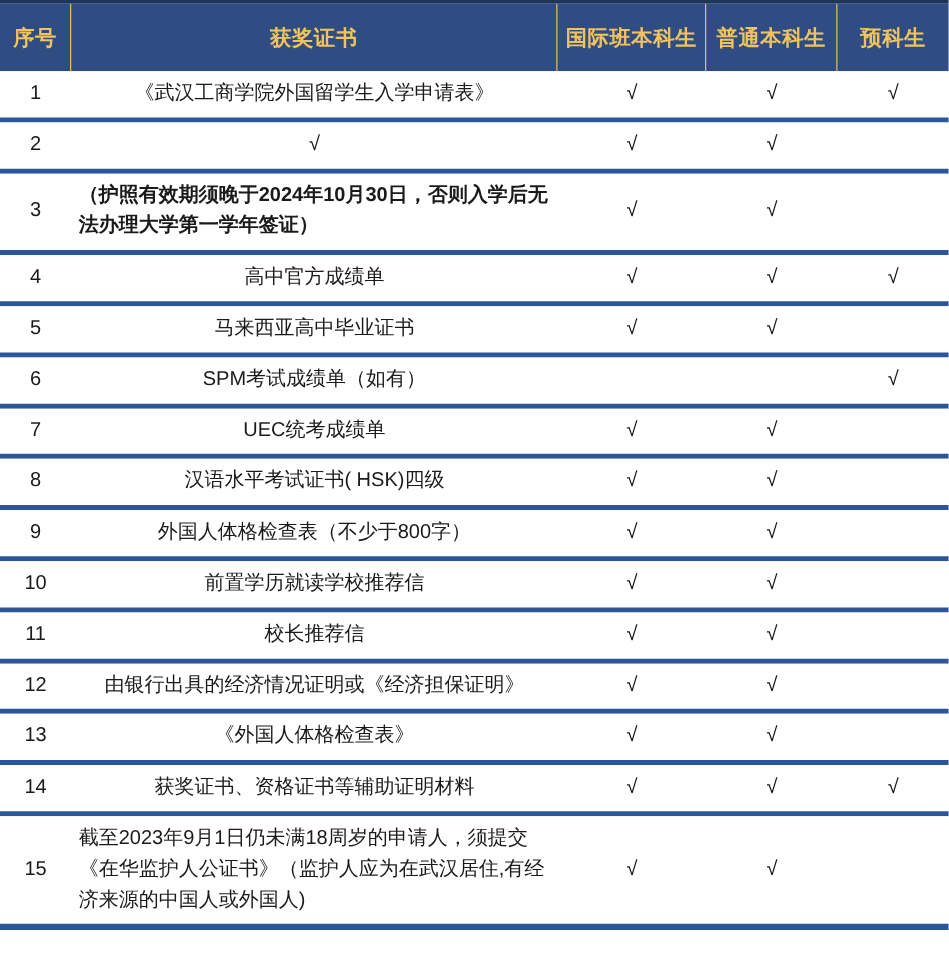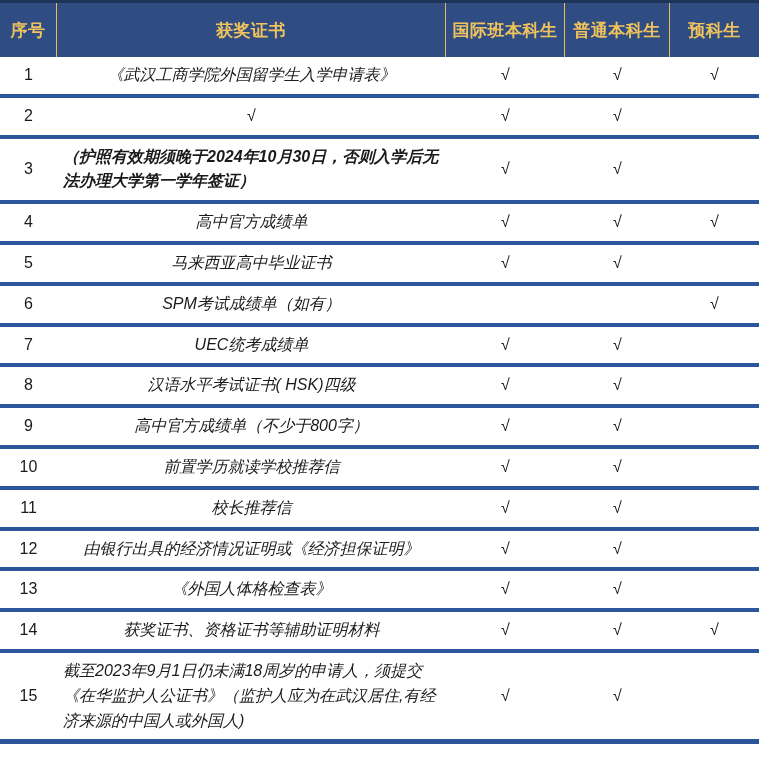--- a/index.html
+++ b/index.html
@@ -45,21 +45,21 @@
   .row:last-child{border-bottom:5px solid var(--row-sep);}
   .cell{
     display:flex;
     align-items:center;
     justify-content:center;
     font-size:16px;
     padding:6px 2px;
     box-sizing:border-box;
     line-height:1.55;
   }
-  .cell.material{padding:6px 6px;font-style:italic;}
+  .cell.material{padding:6px 6px;}
   .cell.material.left{
     justify-content:flex-start;
     text-align:left;
   }
   .cell.material .mat-inner{width:100%;}
   .cell.material.center .mat-inner{text-align:center;}
   .bold-note{font-weight:bold;}
   .check{font-size:16px;color:#111;}
 </style>
 </head>
@@ -154,21 +154,21 @@
           </div>
         </div>
         <div class="cell check">√</div>
         <div class="cell check">√</div>
         <div class="cell check"></div>
       </div>
       <div class="grid-row row">
         <div class="cell no">9</div>
         <div class="cell material center">
           <div class="mat-inner">
-            <div>高中官方成绩单（不少于800字）</div>
+            <div>外国人体格检查表（不少于800字）</div>
           </div>
         </div>
         <div class="cell check">√</div>
         <div class="cell check">√</div>
         <div class="cell check"></div>
       </div>
       <div class="grid-row row">
         <div class="cell no">10</div>
         <div class="cell material center">
           <div class="mat-inner">

